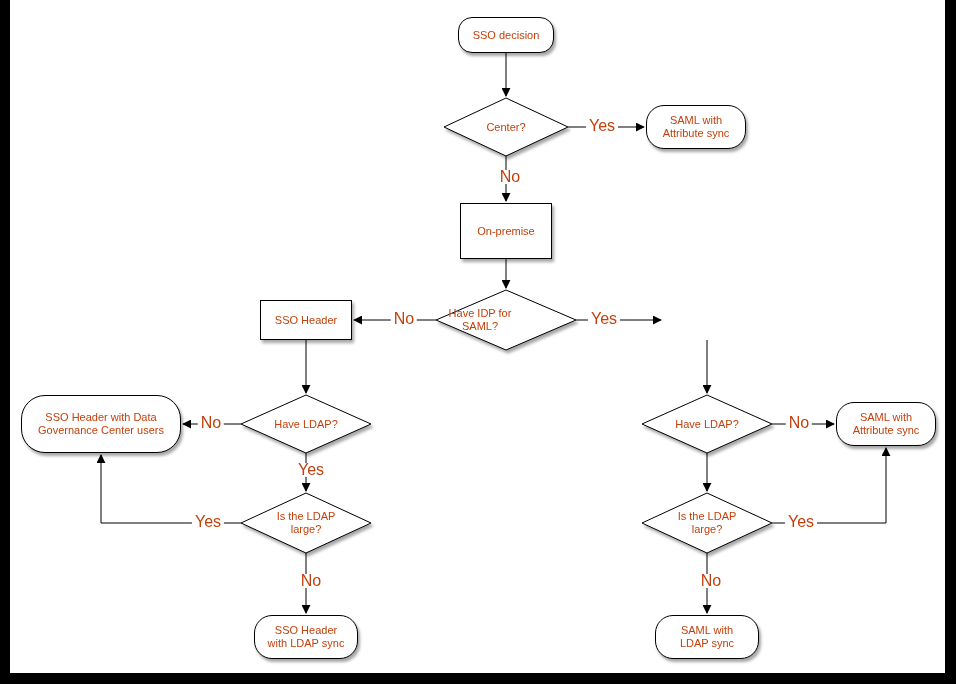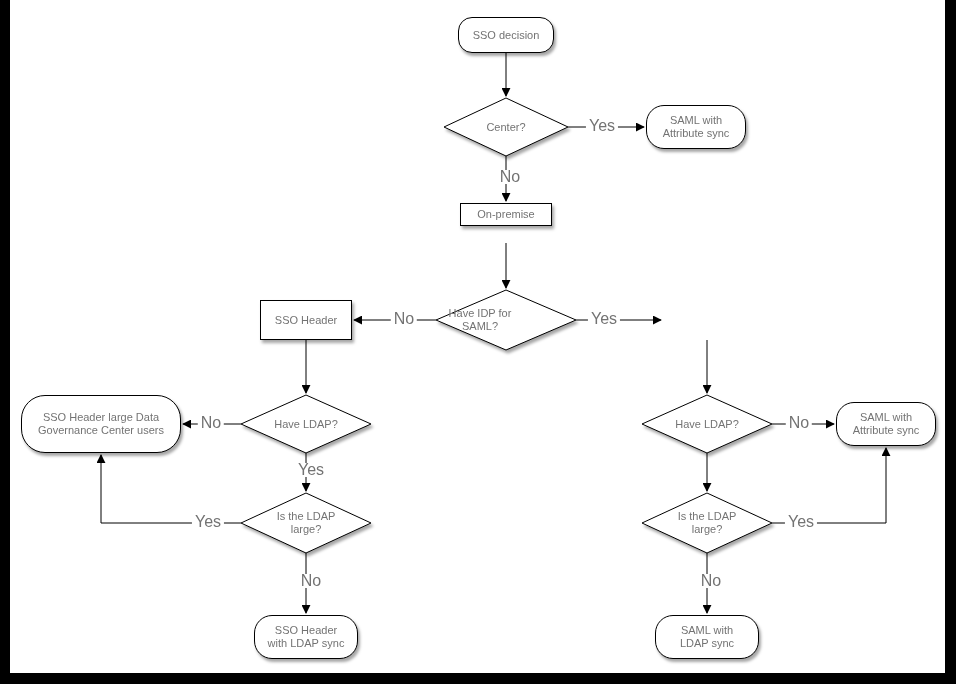--- a/index.html
+++ b/index.html
@@ -1,18 +1,18 @@
 <!DOCTYPE html>
 <html><head>
 <meta charset="utf-8">
 <style>
   html,body { margin:0; padding:0; background:#000; }
   .stage {
     position:relative; width:956px; height:684px; background:#000;
-    font-family:"Liberation Sans", sans-serif; color:#737373; overflow:hidden;
+    font-family:"Liberation Sans", sans-serif; color:#c2410c; overflow:hidden;
   }
   .canvas {
     position:absolute; left:10px; top:0; width:935px; height:673px; background:#fff;
   }
   svg.wires { position:absolute; left:0; top:0; }
   .node {
     position:absolute; background:#fff; border:1px solid #000;
     box-shadow:2px 3px 3px rgba(0,0,0,0.35);
     display:flex; align-items:center; justify-content:center;
     text-align:center; font-size:11px; line-height:13px; white-space:pre-line;
@@ -71,26 +71,26 @@
       <polygon points="642,424 707,395 772,424 707,453"></polygon>
       <polygon points="642,523 707,493 772,523 707,553"></polygon>
     </g>
   </svg>
 
   <div class="node" style="left:458px;top:17px;width:96px;height:36px;border-radius:14px">SSO decision</div>
 
   <div class="node" style="left:646px;top:105px;width:100px;height:44px;border-radius:18px">SAML with
 Attribute sync</div>
 
-  <div class="node" style="left:460px;top:203px;width:92px;height:23px">On-premise</div>
+  <div class="node" style="left:460px;top:203px;width:92px;height:56px">On-premise</div>
 
   <div class="node" style="left:260px;top:300px;width:92px;height:40px">SSO Header</div>
 
 
-  <div class="node" style="left:21px;top:395px;width:160px;height:58px;border-radius:24px">SSO Header large Data
+  <div class="node" style="left:21px;top:395px;width:160px;height:58px;border-radius:24px">SSO Header with Data
 Governance Center users</div>
 
   <div class="node" style="left:254px;top:615px;width:104px;height:44px;border-radius:18px">SSO Header
 with LDAP sync</div>
 
   <div class="node" style="left:836px;top:402px;width:100px;height:44px;border-radius:18px">SAML with
 Attribute sync</div>
 
   <div class="node" style="left:655px;top:615px;width:104px;height:44px;border-radius:18px">SAML with
 LDAP sync</div>

